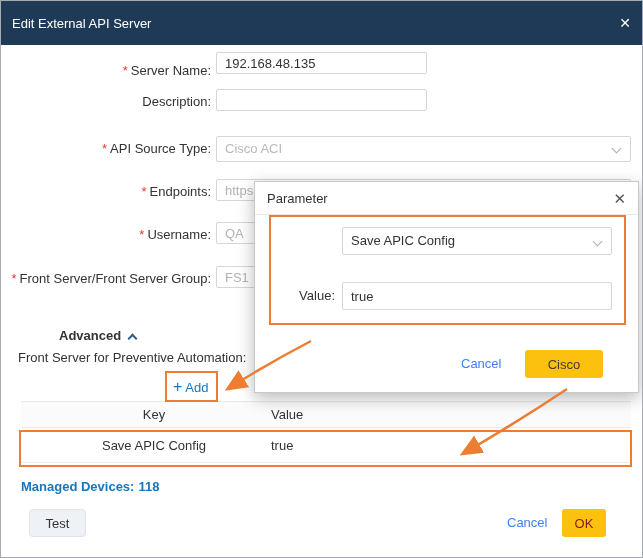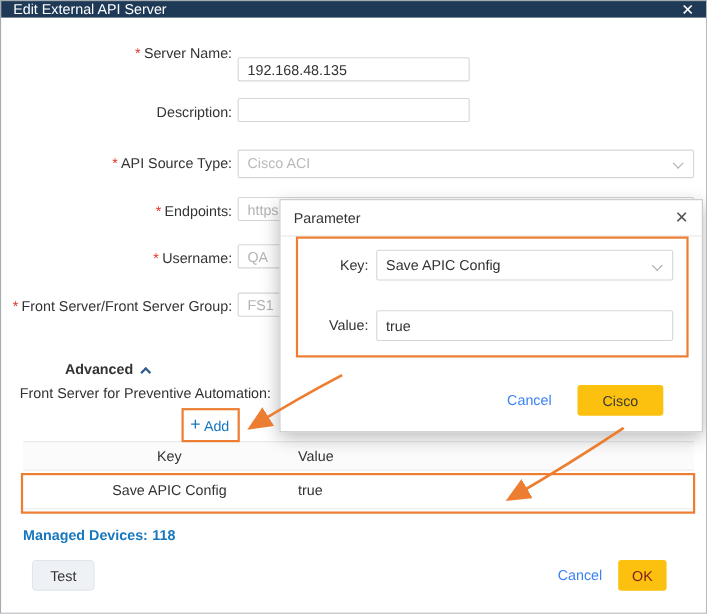--- a/index.html
+++ b/index.html
@@ -2,40 +2,40 @@
 <html><head>
 <meta charset="utf-8">
 <style>
   * { margin:0; padding:0; box-sizing:border-box; }
   html,body { width:643px; height:558px; }
   body { font-family:"Liberation Sans", sans-serif; font-size:13px; color:#333; background:#fff; }
 
   .stage { position:relative; width:643px; height:558px; background:#fff; border:1px solid #a6abb2; overflow:hidden; }
 
   
-  .titlebar { position:absolute; left:0; top:0; right:0; height:15px; background:#1e3a57; color:#fff;
+  .titlebar { position:absolute; left:0; top:0; right:0; height:44px; background:#1e3a57; color:#fff;
               display:flex; align-items:center; justify-content:space-between; padding:0 11px; }
   .titlebar-title { font-size:13px; }
   .close-x { cursor:pointer; font-size:14px; line-height:1; }
 
   
   .flabel { position:absolute; left:0; width:210px; text-align:right; line-height:26px; white-space:nowrap; }
   .req { color:#e23b2e; padding-right:3px; }
   .tinput { position:absolute; height:22px; border:1px solid #d4d6d9; border-radius:2px; padding:0 8px;
             font:13px "Liberation Sans", sans-serif; color:#333; background:#fff; outline:none; }
   .tinput.muted { color:#b3b3b3; }
   .selectbox { position:absolute; height:26px; border:1px solid #d4d6d9; border-radius:2px; background:#fff;
                line-height:24px; padding:0 26px 0 8px; cursor:pointer; overflow:hidden; white-space:nowrap; }
   .selectbox.muted { color:#b9b9b9; }
   .chev-down { position:absolute; right:10px; top:8px; width:7px; height:7px;
                border-right:1.5px solid #aeaeae; border-bottom:1.5px solid #aeaeae; transform:rotate(45deg); }
   .link { color:#3b82f6; cursor:pointer; }
   .annotation { position:absolute; border:2px solid #ed7d31; pointer-events:none; z-index:5; }
 
-  #lbl-server { top:35px; }     #in-server { left:215px; top:51px; width:211px; }
+  #lbl-server { top:57px; }     #in-server { left:215px; top:51px; width:211px; }
   #lbl-desc   { top:88px; }     #in-desc   { left:215px; top:88px; width:211px; }
   #lbl-api    { top:135px;padding-left:43px; }    #sel-api   { left:215px; top:135px; width:415px; }
   #lbl-endpoints { top:178px; } #in-endpoints { left:215px; top:178px; width:415px; }
   #lbl-user   { top:221px; }    #in-user   { left:215px; top:221px; width:415px; }
   #lbl-front  { top:265px; }    #in-front  { left:215px; top:265px; width:415px; }
 
   #advanced { position:absolute; left:58px; top:327px; font-weight:bold; cursor:pointer; display:flex; align-items:center; }
   .chev-up { display:inline-block; width:7px; height:7px; border-right:2px solid #2e5d8c; border-bottom:2px solid #2e5d8c;
              transform:rotate(-135deg); margin-left:8px; margin-top:5px; }
 
@@ -159,21 +159,20 @@
   <div class="link" id="link-cancel">Cancel</div>
   <div id="btn-ok">
     <span>OK</span>
   </div>
 
   <div id="param-dialog">
     <div id="pd-titlebar">
       <span>Parameter</span>
       <span id="pd-close">✕</span>
     </div>
-    <div id="pd-lbl-key">Key:</div>
     <div class="selectbox" id="pd-sel-key">
       <span>Save APIC Config</span>
       <span class="chev-down"></span>
     </div>
     <div id="pd-lbl-value">Value:</div>
     <input class="tinput" id="pd-in-value" value="true" style="">
     <div class="annotation" id="pd-ann"></div>
     <div class="link" id="pd-cancel">Cancel</div>
     <div id="pd-save">
       <span>Cisco</span>

